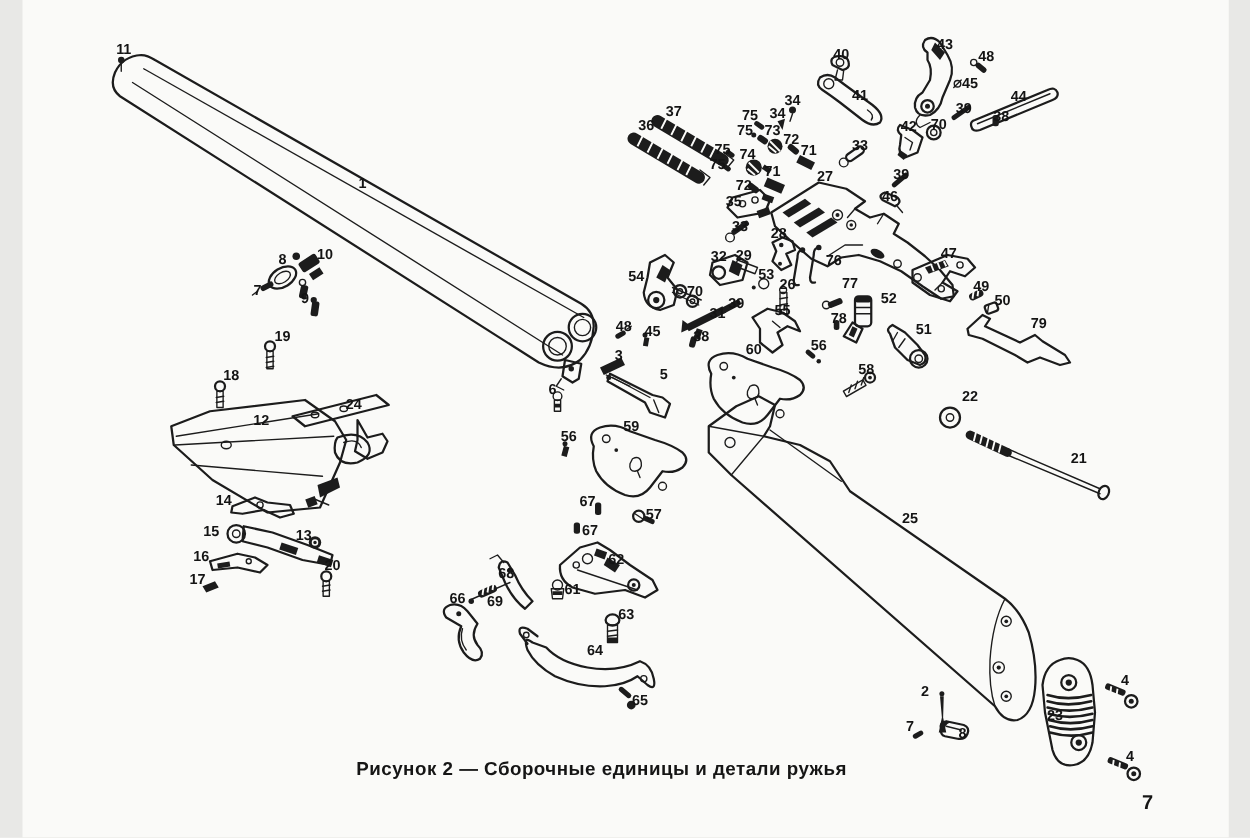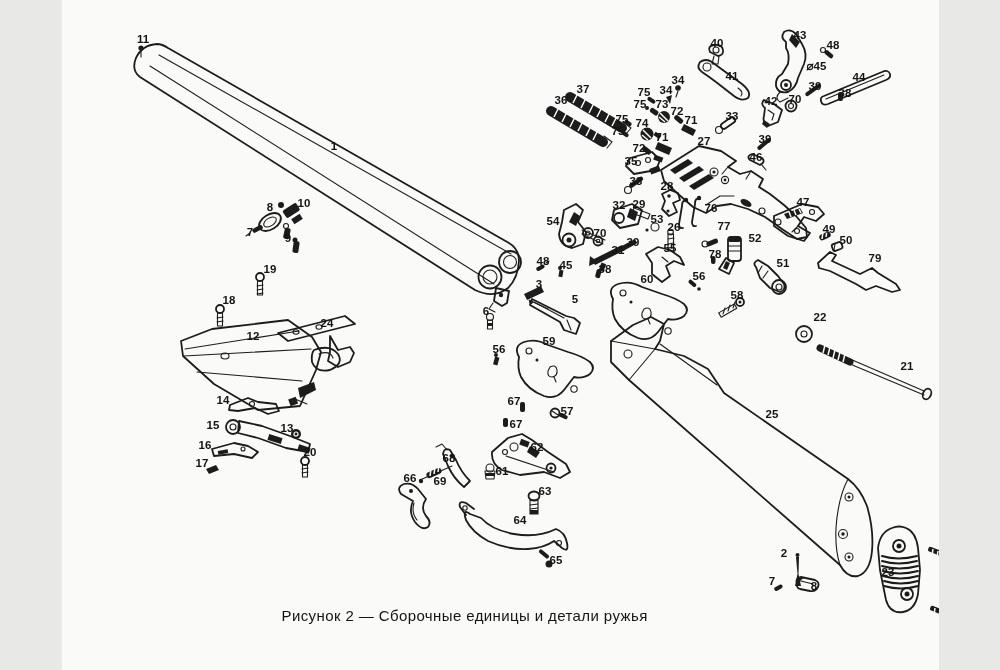--- a/index.html
+++ b/index.html
@@ -1,31 +1,31 @@
 <!DOCTYPE html>
 <html><head>
 <meta charset="utf-8">
 <style>
   html,body{margin:0;padding:0;background:#e8e8e6;}
   .page{
-    position:relative;width:877px;height:670px;margin:0 auto;
+    position:relative;width:965px;height:670px;margin:0 auto;
     background:#fafaf8;overflow:hidden;
     font-family:"Liberation Sans",sans-serif;color:#151515;
   }
   svg{position:absolute;left:0;top:0;}
   .ln{fill:none;stroke:#1c1c1c;stroke-width:1.8;stroke-linejoin:round;stroke-linecap:round;}
   .ln2{stroke-width:1.1;}
   .fl{fill:#1c1c1c;stroke:none;}
   .spring{stroke:#1c1c1c;stroke-linecap:round;fill:none;}
   .wh{stroke:#fafaf8;stroke-width:1.5;fill:none;stroke-linecap:butt;}
   .rib{fill:none;stroke:#1c1c1c;stroke-width:2;stroke-linecap:round;}
   text.callout{font-family:"Liberation Sans",sans-serif;font-size:11.5px;font-weight:bold;fill:#141414;}
   .caption{
-    position:absolute;left:220px;top:607px;width:420px;
-    font-size:15px;font-weight:normal;letter-spacing:.4px;white-space:nowrap;
+    position:absolute;left:240px;top:607px;width:420px;
+    font-size:15px;font-weight:bold;letter-spacing:.4px;white-space:nowrap;text-align:right;
   }
   .pagenum{position:absolute;left:896px;top:634px;font-size:16px;font-weight:bold;}
 </style>
 </head>
 <body>
 
 <div class="page">
 
 <svg id="diagram" width="1000" height="670" viewBox="0 0 1000 670">
 

